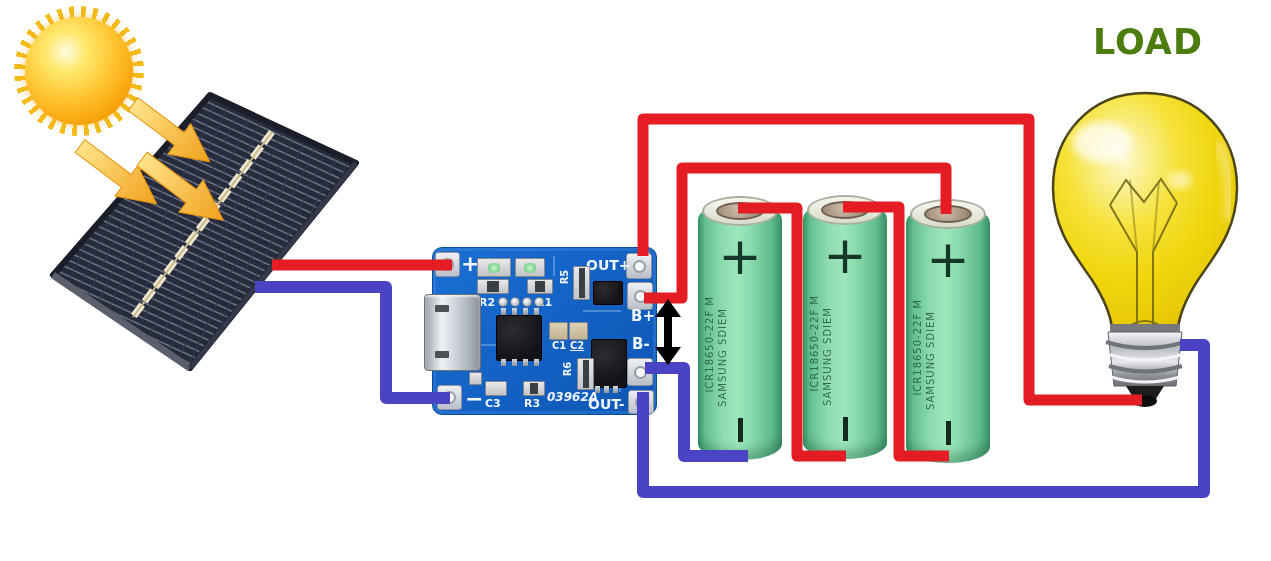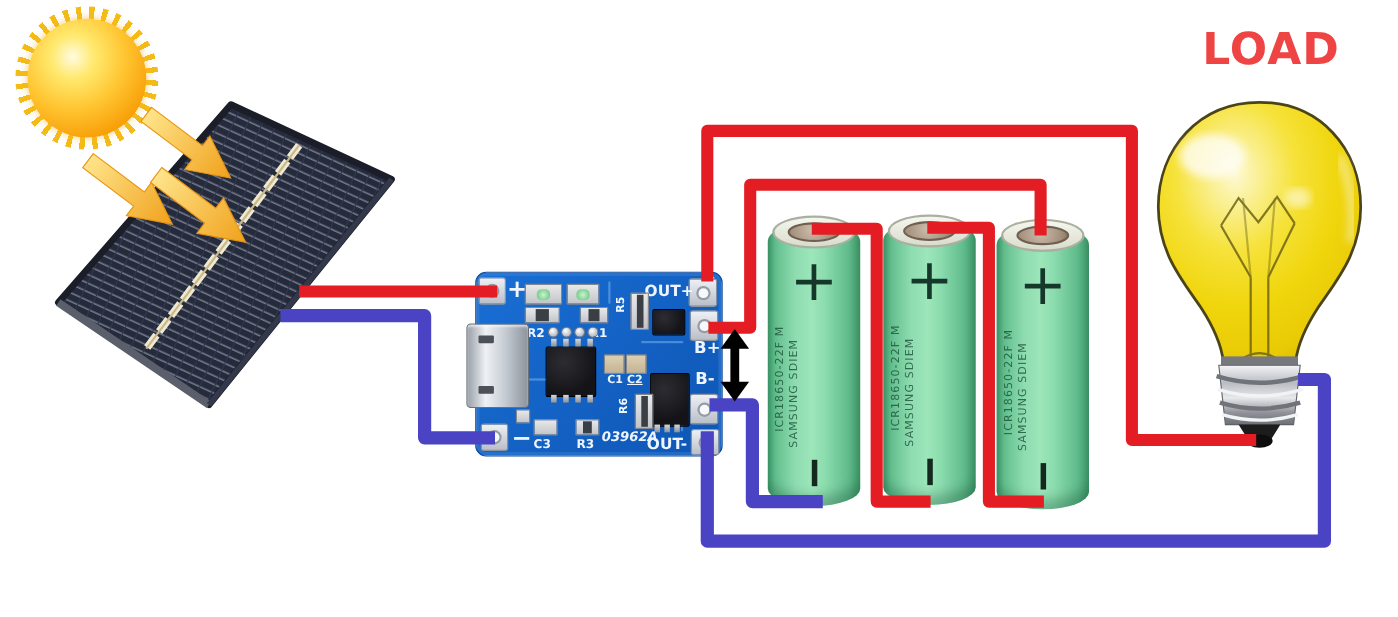--- a/index.html
+++ b/index.html
@@ -65,21 +65,21 @@
     font-size:52px;font-weight:400;color:#15382b;z-index:3;}
   .bat-minus{position:absolute;left:40px;top:222px;width:5px;height:24px;background:#14281e;z-index:3;}
   .bat-txt{position:absolute;writing-mode:vertical-rl;transform:rotate(180deg);
     color:#1c5038;font-size:10px;letter-spacing:1px;opacity:.8;white-space:nowrap;z-index:3;}
   .bat-txt.model{left:6px;top:100px;}
   .bat-txt.brand{left:19px;top:112px;}
 
   
   .bulb-svg{position:absolute;left:1040px;top:80px;z-index:10;}
   .load-label{position:absolute;left:1093px;top:22px;width:110px;text-align:right;z-index:10;
-    font-size:40px;font-weight:bold;color:#ef4444;letter-spacing:1px;}
+    font-size:35px;font-weight:bold;color:#4d7c0f;letter-spacing:1px;}
 
   
   .vwrap{position:absolute;z-index:50;}
   .v-shaft{position:absolute;left:664px;top:314px;width:8px;height:36px;background:#000;}
   .v-head-up{position:absolute;left:655px;top:299px;width:0;height:0;
     border-left:13px solid transparent;border-right:13px solid transparent;border-bottom:18px solid #000;}
   .v-head-dn{position:absolute;left:655px;top:347px;width:0;height:0;
     border-left:13px solid transparent;border-right:13px solid transparent;border-top:18px solid #000;}
   .volt-text{position:absolute;left:682px;top:318px;z-index:50;
     font-size:23px;font-weight:bold;color:#0a0a0a;white-space:nowrap;}

